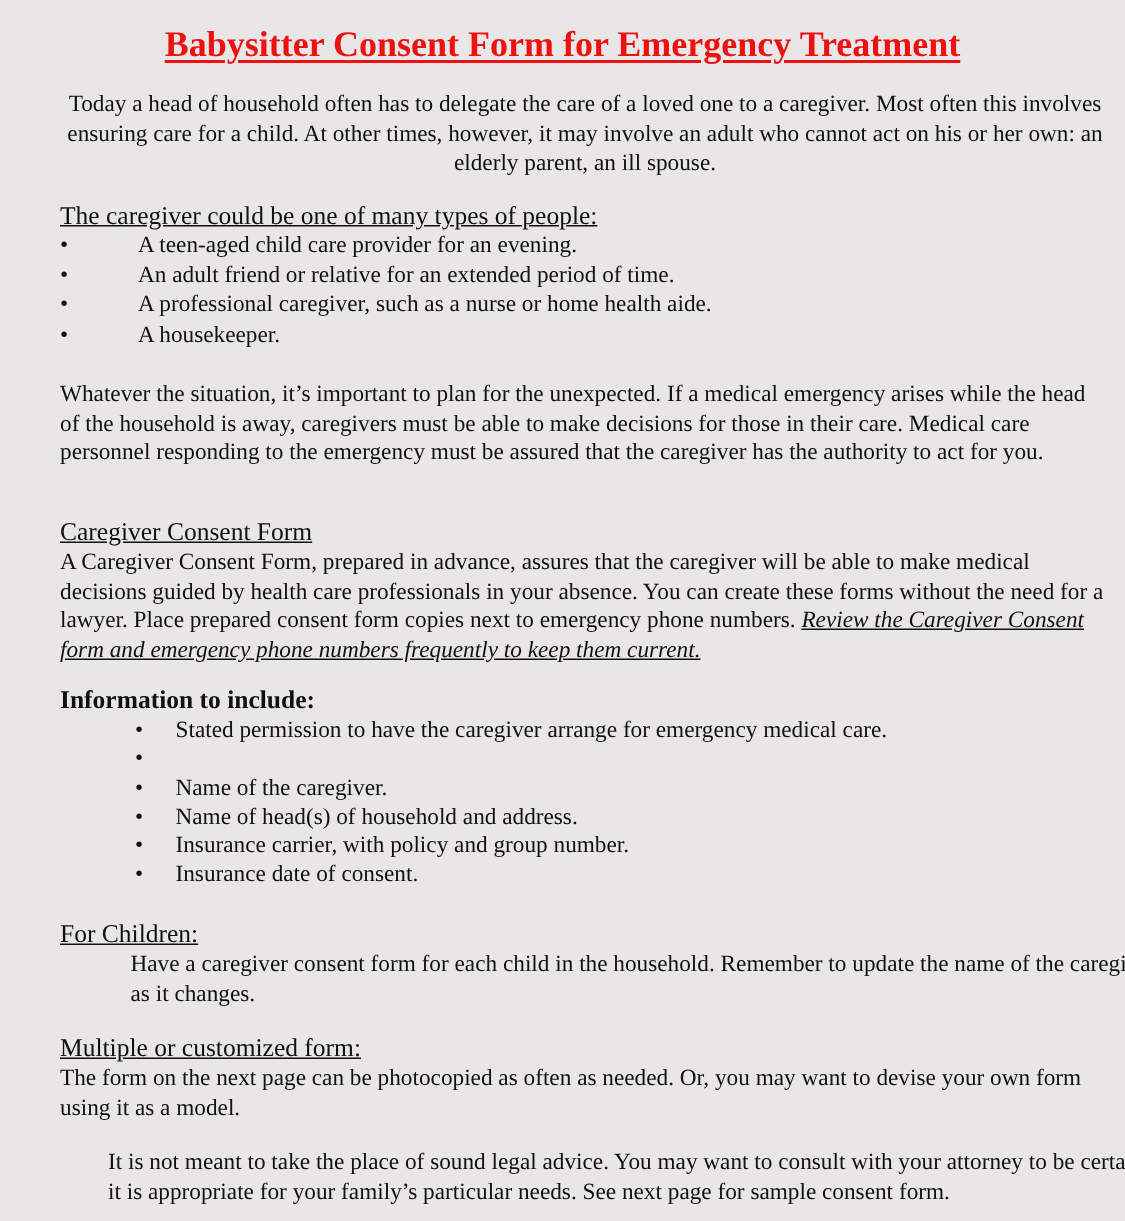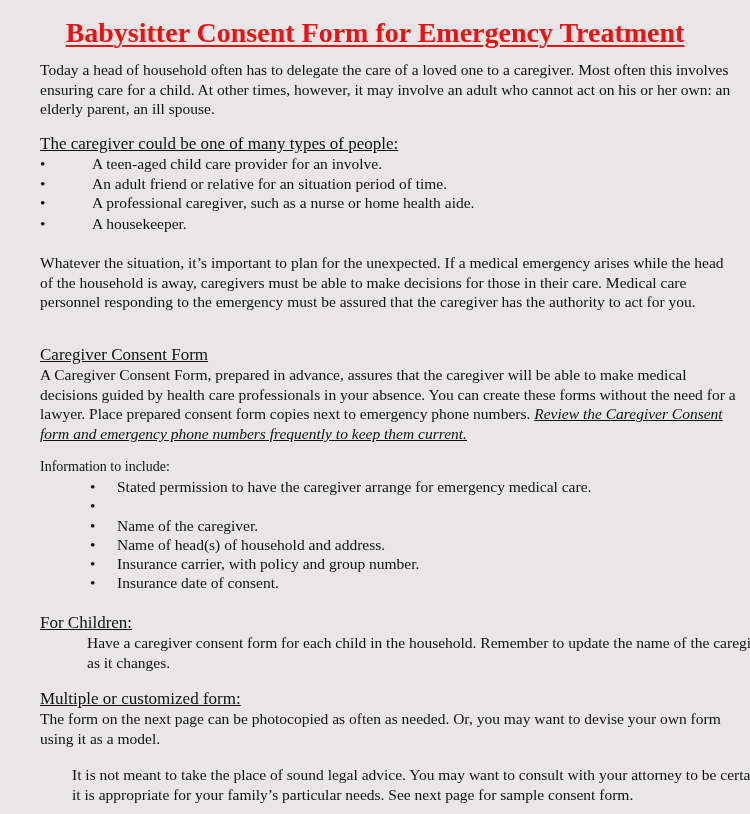--- a/index.html
+++ b/index.html
@@ -10,62 +10,62 @@
     color: #111;
     overflow: hidden;
     position: relative;
   }
   .page { position: absolute; left: 40px; top: 0; width: 705px; }
   .title {
     position: absolute; left: 0; top: 17px; width: 670px;
     text-align: center;
     color: #ee1111;
     font-weight: bold;
-    font-size: 28px;
+    font-size: 24px;
     text-decoration: underline;
     text-decoration-thickness: 2px;
     text-underline-offset: 3px;
     margin: 0;
   }
   p, li, h2, h3 { margin: 0; }
   .para { font-size: 15.5px; line-height: 19.6px; position: absolute; left: 0; width: 700px; }
   .h-underline {
     position: absolute; left: 0;
     font-weight: normal;
     text-decoration: underline;
     font-size: 17px;
     line-height: 20px;
   }
   .h-plain {
     position: absolute; left: 0;
-    font-weight: normal;
-    font-size: 14px;
+    font-weight: bold;
+    font-size: 17px;
     line-height: 20px;
   }
   ul { list-style: none; padding: 0; margin: 0; position: absolute; }
   .list1 li, .list2 li { font-size: 15.5px; position: relative; }
   .list1 li { height: 19.6px; line-height: 19.6px; padding-left: 52px; }
   .list1 li .bullet { position: absolute; left: 0; top: 0; }
   .list2 li { height: 19.3px; line-height: 19.3px; padding-left: 27px; }
   .list2 li .bullet { position: absolute; left: 0; top: 0; }
   .emph { font-style: italic; text-decoration: underline; }
 </style>
 </head>
 <body>
 
 <div class="page">
 
   <h1 class="title">Babysitter Consent Form for Emergency Treatment</h1>
 
-  <p class="para" style="top:60px;">Today a head of household often has to delegate the care of a loved one to a caregiver.  Most often this involves ensuring care for a child.  At other times, however, it may involve an adult who cannot act on his or her own: an elderly parent, an ill spouse.</p>
+  <p class="para" style="top:60px;text-align:center;">Today a head of household often has to delegate the care of a loved one to a caregiver.  Most often this involves ensuring care for a child.  At other times, however, it may involve an adult who cannot act on his or her own: an elderly parent, an ill spouse.</p>
 
   <h2 class="h-underline" style="top:134px;">The caregiver could be one of many types of people:</h2>
   <ul class="list1" style="left:0; top:154px;">
-    <li><span class="bullet">•</span><span>A teen-aged child care provider for an involve.</span></li>
-    <li><span class="bullet">•</span><span>An adult friend or relative for an situation period of time.</span></li>
+    <li><span class="bullet">•</span><span>A teen-aged child care provider for an evening.</span></li>
+    <li><span class="bullet">•</span><span>An adult friend or relative for an extended period of time.</span></li>
     <li><span class="bullet">•</span><span>A professional caregiver, such as a nurse or home health aide.</span></li>
     <li style="margin-top:1px;"><span class="bullet">•</span><span>A housekeeper.</span></li>
   </ul>
 
   <p class="para" style="top:253px;">Whatever the situation, it’s important to plan for the unexpected.  If a medical emergency arises while the head of the household is away, caregivers must be able to make decisions for those in their care.  Medical care personnel responding to the emergency must be assured that the caregiver has the authority to act for you.</p>
 
   <h2 class="h-underline" style="top:345px;">Caregiver Consent Form</h2>
   <p class="para" style="top:365px;"><span>A Caregiver Consent Form, prepared in advance, assures that the caregiver will be able to make medical decisions guided by health care professionals in your absence.  You can create these forms without the need for a lawyer.  Place prepared consent form copies next to emergency phone numbers.  </span><span class="emph">Review the Caregiver Consent form and emergency phone numbers frequently to keep them current.</span></p>
 
   <h2 class="h-plain" style="top:457px;">Information to include:</h2>

